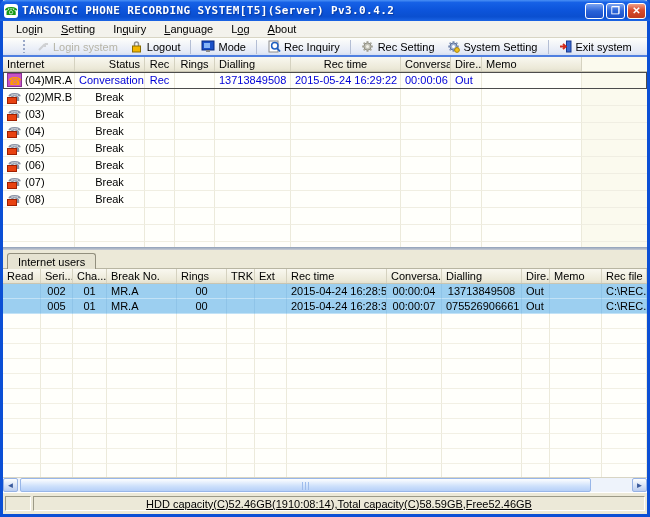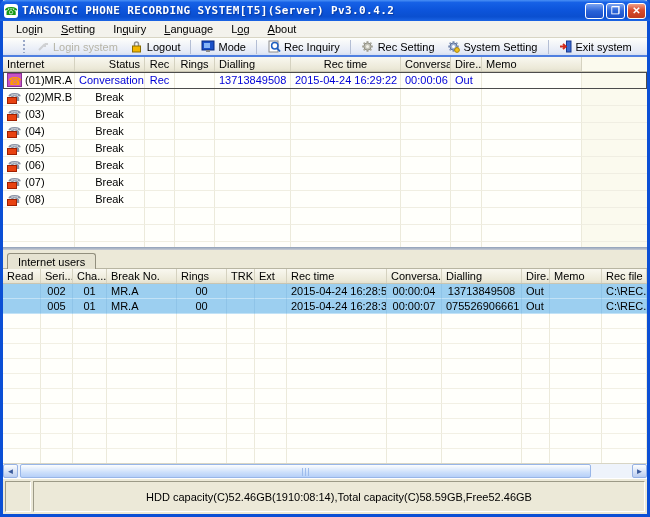--- a/index.html
+++ b/index.html
@@ -86,21 +86,21 @@
             background:linear-gradient(180deg,#fdfefe,#cfdcf4 70%,#bacdf0); border:1px solid #96b2e4; border-radius:2px; }
   .sb-track { flex:1; position:relative; }
   .sb-thumb { position:absolute; left:2px; top:0; height:14px; width:93%;
               background:linear-gradient(180deg,#fdfeff,#cde0fb 60%,#b6d0f8); border:1px solid #98b6e8; border-radius:2px; }
   .sb-thumb::after { content:""; position:absolute; left:50%; top:3px; width:8px; height:8px; margin-left:-4px;
                      background:repeating-linear-gradient(90deg,#9ebcec 0 1px,transparent 1px 3px); }
 
   
   .statusbar { flex:0 0 22px; background:#ece9d8; border-top:1px solid #fff; display:flex; align-items:center;
                padding:2px 2px 2px 2px; gap:2px; }
-  .sb-seg { height:31px; border:1px solid; border-color:#9c9a87 #fff #fff #9c9a87; display:flex; align-items:center; }
+  .sb-seg { height:15px; border:1px solid; border-color:#9c9a87 #fff #fff #9c9a87; display:flex; align-items:center;text-decoration:underline; }
   .sb-seg.sb-left { flex:0 0 26px; }
   .sb-seg.sb-main { flex:1; justify-content:center; }
   .sb-seg.sb-right { flex:0 0 160px; justify-content:flex-end; padding-right:4px; gap:6px; }
   .sb-time { color:var(--time-color); }
   .sb-user { color:var(--user-color); }
   .grip { width:10px; height:10px; position:relative; }
   .grip::after { content:""; position:absolute; right:0; bottom:0; width:2px; height:2px; background:#aaa795;
                  box-shadow:-4px 0 #aaa795,-8px 0 #aaa795,0 -4px #aaa795,-4px -4px #aaa795,0 -8px #aaa795; }
 </style>
 </head>
@@ -222,27 +222,27 @@
         <span class="cell al-c" style="flex: 0 0 110px;">Rec time</span>
         <span class="cell" style="flex: 0 0 50px;">Conversa...</span>
         <span class="cell" style="flex: 0 0 31px;">Dire...</span>
         <span class="cell" style="flex: 0 0 100px;">Memo</span>
         <span class="cell filler"></span>
       </div>
     <div class="up-body" id="upBody">
         <div class="trow hl">
           <span class="cell ch-cell" style="flex: 0 0 72px;">
             <span class="ch-icon active-call">☎</span>
-            <span>(01)MR.A</span>
+            <span>(04)MR.A</span>
           </span>
           <span class="cell al-c blue" style="flex: 0 0 70px;">Conversation</span>
           <span class="cell al-c blue" style="flex: 0 0 30px;">Rec</span>
           <span class="cell al-c" style="flex: 0 0 40px;"></span>
           <span class="cell al-c blue" style="flex: 0 0 76px;">13713849508</span>
-          <span class="cell al-c blue" style="flex: 0 0 110px;">2015-04-24 16:29:22</span>
+          <span class="cell al-c blue" style="flex: 0 0 110px;">2015-05-24 16:29:22</span>
           <span class="cell al-c blue" style="flex: 0 0 50px;">00:00:06</span>
           <span class="cell blue" style="flex: 0 0 31px;">Out</span>
           <span class="cell" style="flex: 0 0 100px;"></span>
           <span class="cell filler"></span>
         </div>
         <div class="trow">
           <span class="cell ch-cell" style="flex: 0 0 72px;">
             <span class="ch-icon no-line">☎<i></i></span>
             <span>(02)MR.B</span>
           </span>

